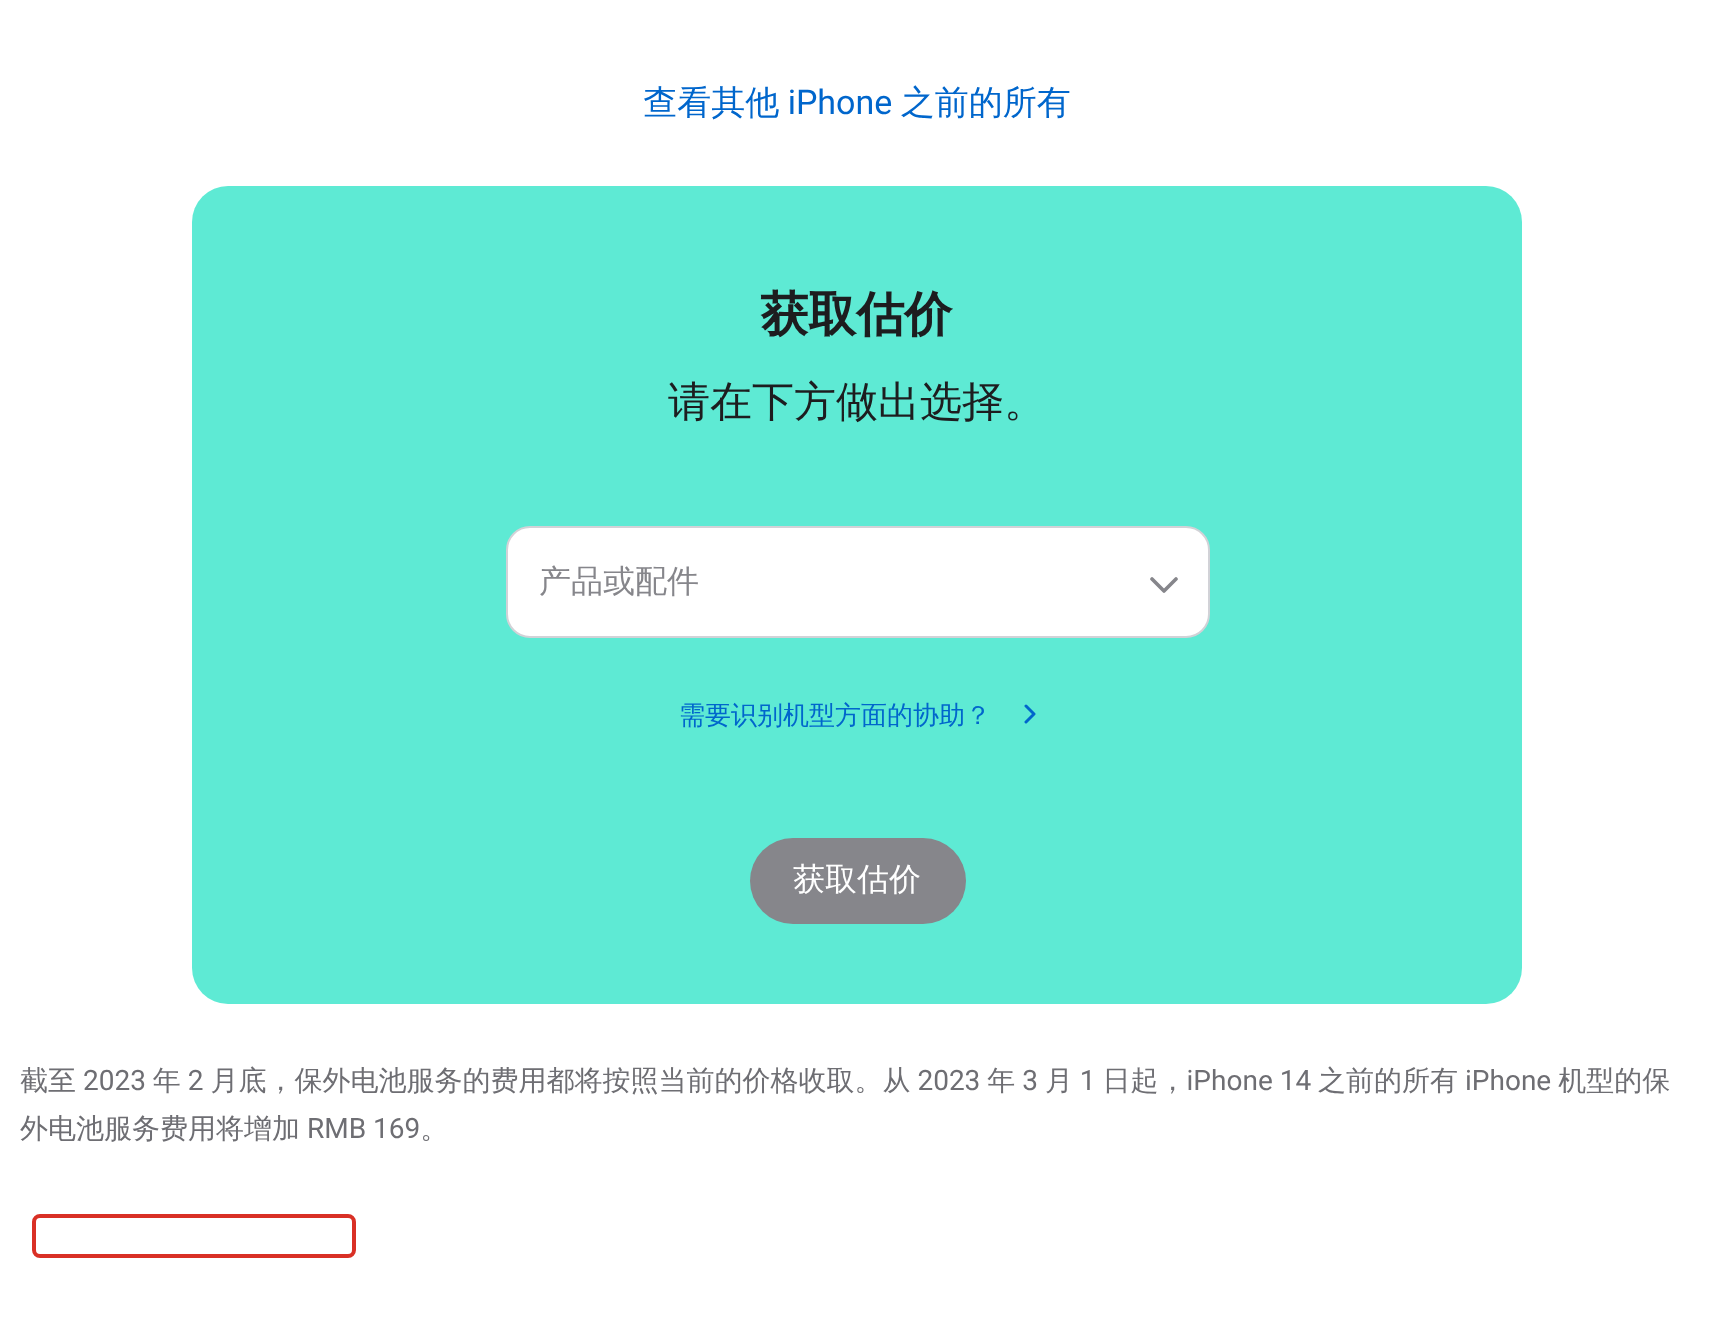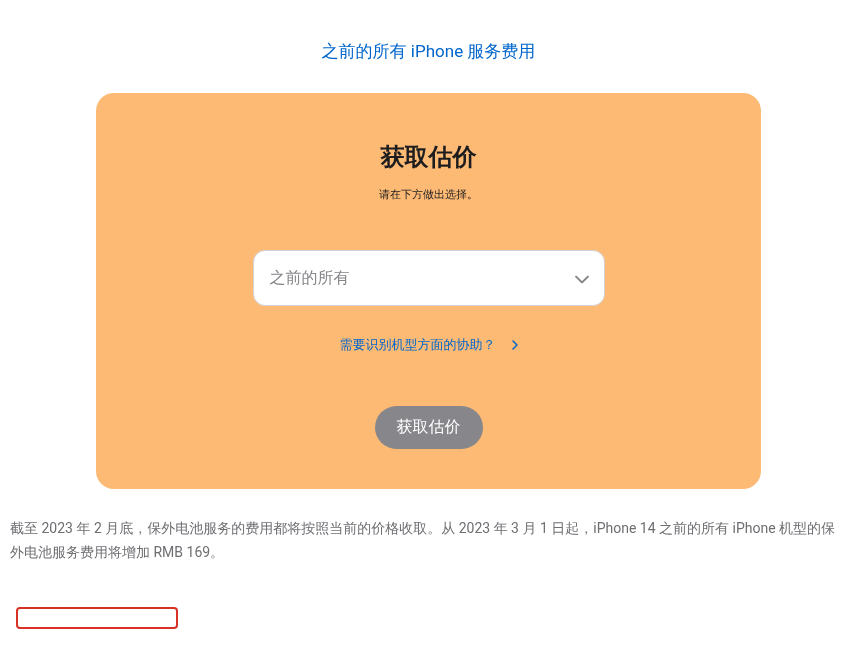--- a/index.html
+++ b/index.html
@@ -18,35 +18,35 @@
       text-align: center;
       padding: 40px 0 30px 0;
     }
     .top-link a {
       color: #0066cc;
       text-decoration: none;
       font-size: 17px;
       font-weight: 400;
     }
     .card {
-      background: #fdba74;
+      background: #5eead4;
       border-radius: 18px;
       width: 665px;
       margin: 0 auto;
       padding: 48px 40px 40px 40px;
       text-align: center;
     }
     .card-title {
       font-size: 24px;
       font-weight: 600;
       color: #1d1d1f;
       margin-bottom: 14px;
     }
     .card-subtitle {
-      font-size: 11px;
+      font-size: 21px;
       color: #1d1d1f;
       margin-bottom: 48px;
     }
     .select-wrapper {
       position: relative;
       width: 352px;
       margin: 0 auto 28px auto;
     }
     .select-field {
       width: 100%;
@@ -111,29 +111,29 @@
       pointer-events: none;
     }
     .para2-container {
       position: relative;
     }
   </style>
 </head>
 <body>
 
 <div class="top-link">
-  <a href="#">之前的所有 iPhone 服务费用</a>
+  <a href="#">查看其他 iPhone 之前的所有</a>
 </div>
 
 <div class="card">
   <div class="card-title">获取估价</div>
   <div class="card-subtitle">请在下方做出选择。</div>
 
   <div class="select-wrapper">
-    <div class="select-field">之前的所有</div>
+    <div class="select-field">产品或配件</div>
     <span class="chevron">
       <svg width="14" height="8" viewBox="0 0 14 8" fill="none">
         <path d="M1 1L7 7L13 1" stroke="#86868b" stroke-width="1.8" stroke-linecap="round" stroke-linejoin="round"></path>
       </svg>
     </span>
   </div>
 
 
   <a href="#" class="help-link">
     <span>需要识别机型方面的协助？</span>

